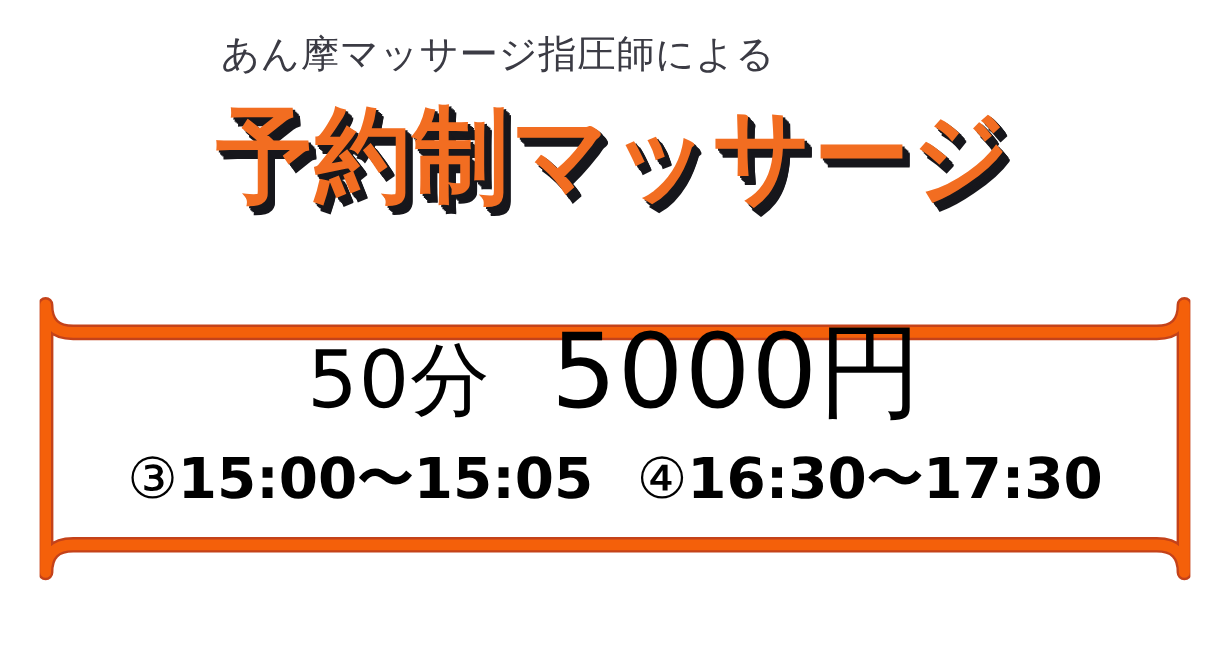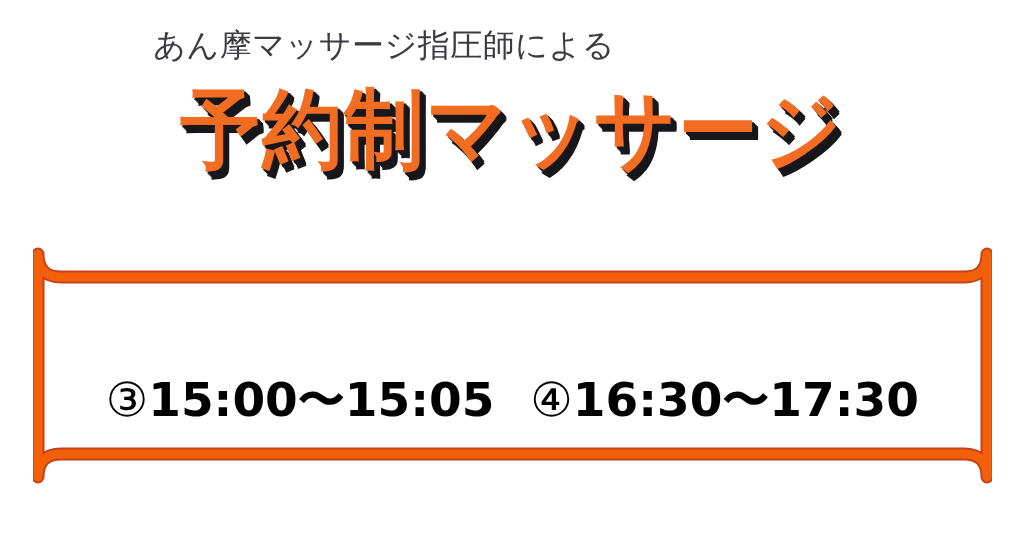--- a/index.html
+++ b/index.html
@@ -30,20 +30,21 @@
     left: 0;
     top: 24px;
     width: 768px;
     text-align: center;
     font-family: "DejaVu Sans", "Liberation Sans", sans-serif;
     font-size: 32px;
     font-weight: 400;
     letter-spacing: 0.5px;
     color: #3b3b44;
     white-space: nowrap;
+    padding-left: 31px;
   }
 
   .title-wrap {
     position: absolute;
     left: 0;
     top: 78px;
     width: 1024px;
     height: 96px;
     text-align: center;
   }
@@ -181,20 +182,25 @@
                Q 954 61 954 38
                L 954 261
                Q 954 238 931 238
                L 28 238
                Q 5 238 5 261
                L 5 38
                Q 5 61 28 61 Z" fill="none" stroke="#f4600a" stroke-width="9" stroke-linejoin="round" stroke-linecap="round"></path>
     </svg>
   </div>
 
+  <div class="price-row">
+    <span class="price-duration">50分</span>
+    <span class="price-gap"></span>
+    <span class="price-amount">5000円</span>
+  </div>
 
   <div class="slots">
 
 
     <div class="slot-row">
       <span class="slot"><span class="slot-num">③</span><span>15:00〜15:05</span></span>
       <span class="slot-sep"></span>
       <span class="slot"><span class="slot-num">④</span><span>16:30〜17:30</span></span>
     </div>
 

